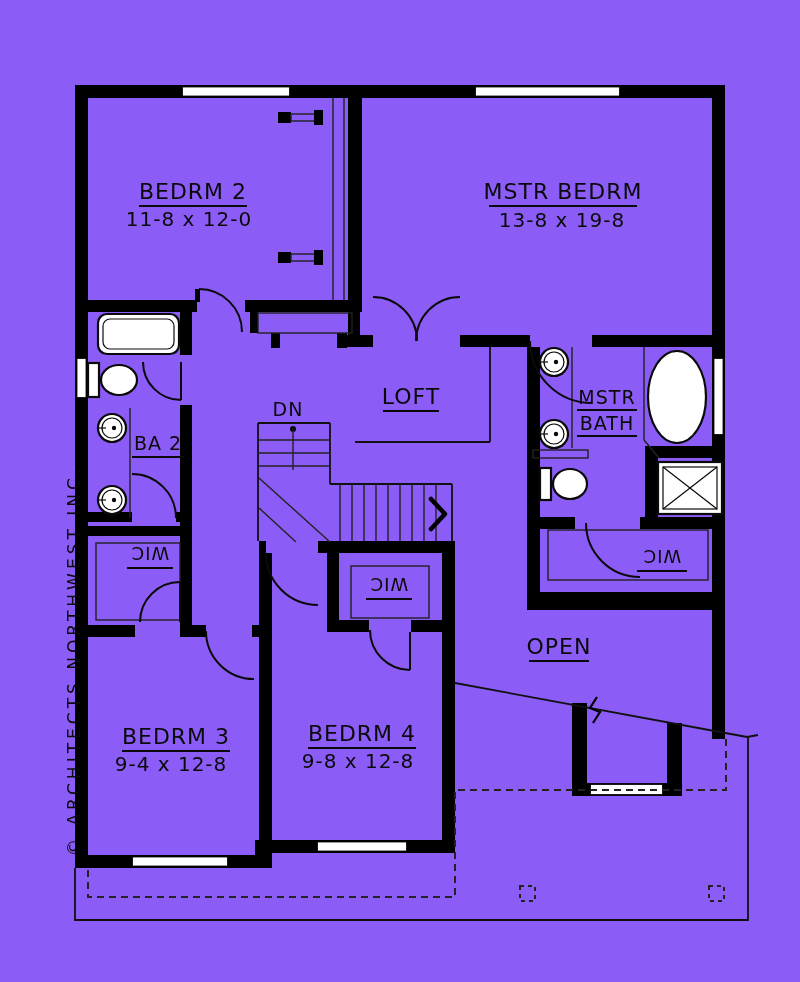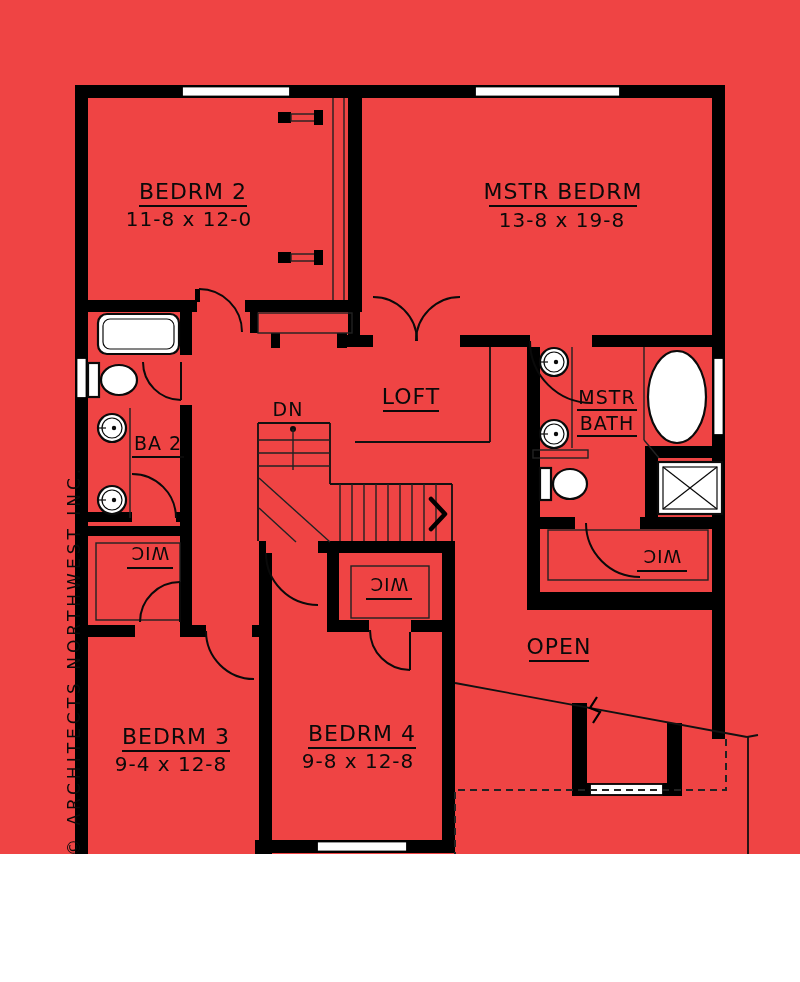--- a/index.html
+++ b/index.html
@@ -1,16 +1,16 @@
 <!DOCTYPE html>
 <html><head>
 <meta charset="utf-8">
 <style>
   html,body{margin:0;padding:0;background:#fff;}
-  #canvas{position:relative;width:800px;height:854px;background:#ef4444;overflow:hidden;}
+  #canvas{position:relative;width:800px;height:982px;background:#8b5cf6;overflow:hidden;}
   svg{position:absolute;left:0;top:0;}
   .wall{fill:#000;}
   .thin{stroke:#111;stroke-width:1.8;fill:none;}
   .thin-lt{stroke:#222;stroke-width:1.4;fill:none;}
   .win{fill:#fff;stroke:#000;stroke-width:1.8;}
   .door{stroke:#0a0a0a;stroke-width:2;fill:none;}
   .fix{stroke:#0a0a0a;stroke-width:2.2;fill:#fff;}
   .fix-in{stroke:#0a0a0a;stroke-width:1.2;fill:none;}
   .dash{stroke:#222;stroke-width:2;fill:none;stroke-dasharray:7 5;}
   .dashsq{stroke:#222;stroke-width:2;fill:none;stroke-dasharray:4 4;}

